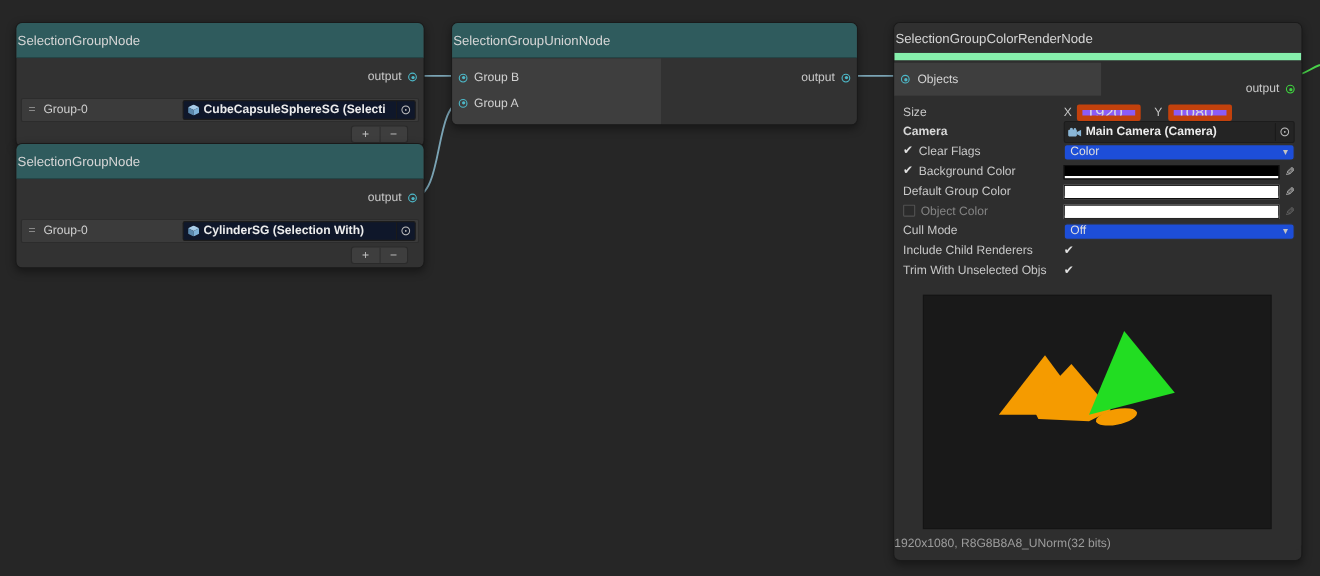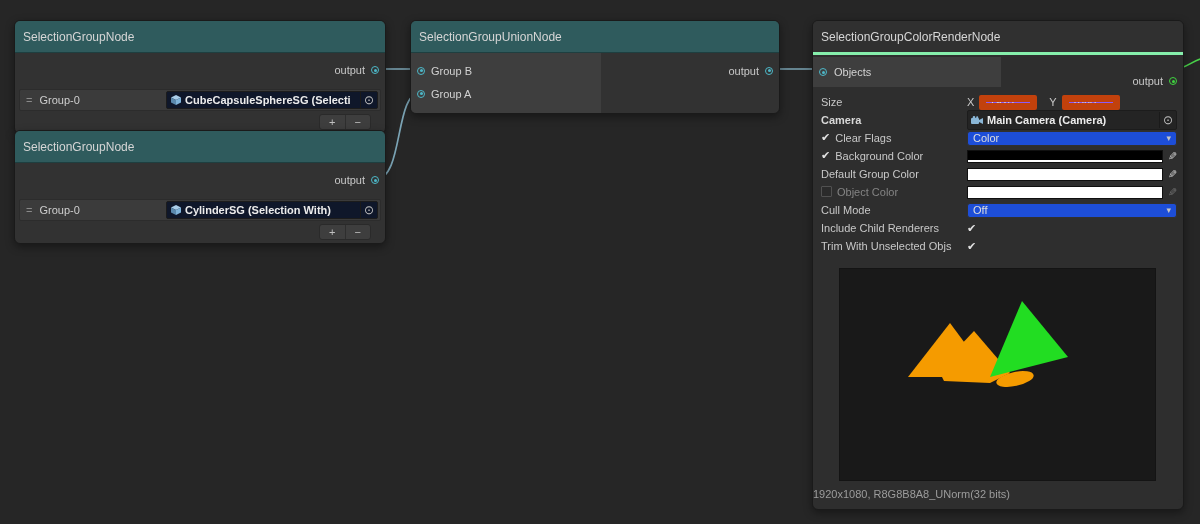--- a/index.html
+++ b/index.html
@@ -11,24 +11,24 @@
     position:relative;overflow:hidden;
   }
   
   #edges{position:absolute;left:0;top:0;width:1200px;height:524px;z-index:0}
   #edges path{fill:none;stroke-width:1.7px}
   .edge-blue{stroke:var(--edge-blue,#7ba4b5)}
   .edge-green{stroke:var(--edge-green,#49d24a)}
   
   .node{position:absolute;z-index:1;background:#323232;border:1px solid #1a1a1a;
         border-radius:6px;box-shadow:0 3px 8px rgba(0,0,0,.4)}
-  .node-header{height:32px;display:flex;align-items:center;padding:0 8px;
+  .node-header{height:32px;display:flex;align-items:center;padding:0 1px;
         border-radius:5px 5px 0 0;font-size:12px;color:#d6d6d6}
   .teal{background:var(--header-teal,#2f5b5d);border-bottom:1px solid #1e3f40}
-  .gray-header{background:#303030;border-bottom:3px solid #86efac;height:34px}
+  .gray-header{background:#303030;border-bottom:7px solid #86efac;height:34px}
   
   .port{width:8px;height:8px;border-radius:50%;border:1px solid var(--port-cyan,#4db8c8);
         position:relative;display:inline-block;flex:0 0 8px}
   .port::after{content:"";position:absolute;left:1.5px;top:1.5px;width:3px;height:3px;
         border-radius:50%;background:var(--port-cyan,#4db8c8)}
   .port.green{border-color:var(--port-green,#3fd43f)}
   .port.green::after{background:var(--port-green,#3fd43f)}
   .output-row{height:34px;display:flex;align-items:center;justify-content:flex-end;
         gap:6px;padding-right:6px;color:#c8c8c8}
   
@@ -61,22 +61,22 @@
   .rn-out{margin-left:auto;display:flex;align-items:center;gap:6px;padding-right:6px;color:#c8c8c8}
   .inspector{padding:6px 6px 0 6px}
   .irow{height:18px;display:flex;align-items:center}
   .ilabel{flex:0 0 148px;display:flex;gap:5px;padding-left:2px;color:#c8c8c8;
         white-space:nowrap;overflow:hidden}
   .ilabel.bold{font-weight:bold;color:#d8d8d8}
   .ilabel.dim{color:#848484}
   .ictrl{flex:1;display:flex;align-items:center;min-width:0}
   .check{color:#e2e2e2;font-size:11px;line-height:11px}
   .cb-empty{width:11px;height:11px;background:#2b2b2b;border:1px solid #515151;border-radius:1px;flex:0 0 11px}
-  .numfield{width:58px;height:15px;background:#8b5cf6;border:7px solid #c2410c;border-radius:2px;
-        color:#dcdcdc;font-size:11px;font-family:"Liberation Sans",sans-serif;padding:0 3px;outline:none}
+  .numfield{width:58px;height:15px;background:#8b5cf6;border:5px solid #c2410c;border-radius:2px;
+        color:#dcdcdc;font-size:15px;font-family:"Liberation Sans",sans-serif;padding:0 3px;outline:none}
   .axis{color:#c8c8c8;margin:0 5px 0 0}
   .axis.y{margin-left:12px}
   .objref{flex:1;display:flex;align-items:center;gap:4px;height:20px;background:#242424;
         border:1px solid #1c1c1c;border-radius:2px;padding-left:3px;overflow:hidden}
   .objref .obj-text{font-size:11px}
   .dropdown{flex:1;height:15px;background:#1d4ed8;border:1px solid #303030;border-radius:3px;
         display:flex;align-items:center;padding:0 5px;color:#dedede;cursor:pointer;min-width:0}
   .caret{margin-left:auto;color:#c4c4c4;font-size:9px}
   .swatch{flex:1;height:13px;border:1px solid #101010;position:relative;cursor:pointer}
   .swatch::after{content:"";position:absolute;left:0;right:0;bottom:0;height:2px;background:#fff}

